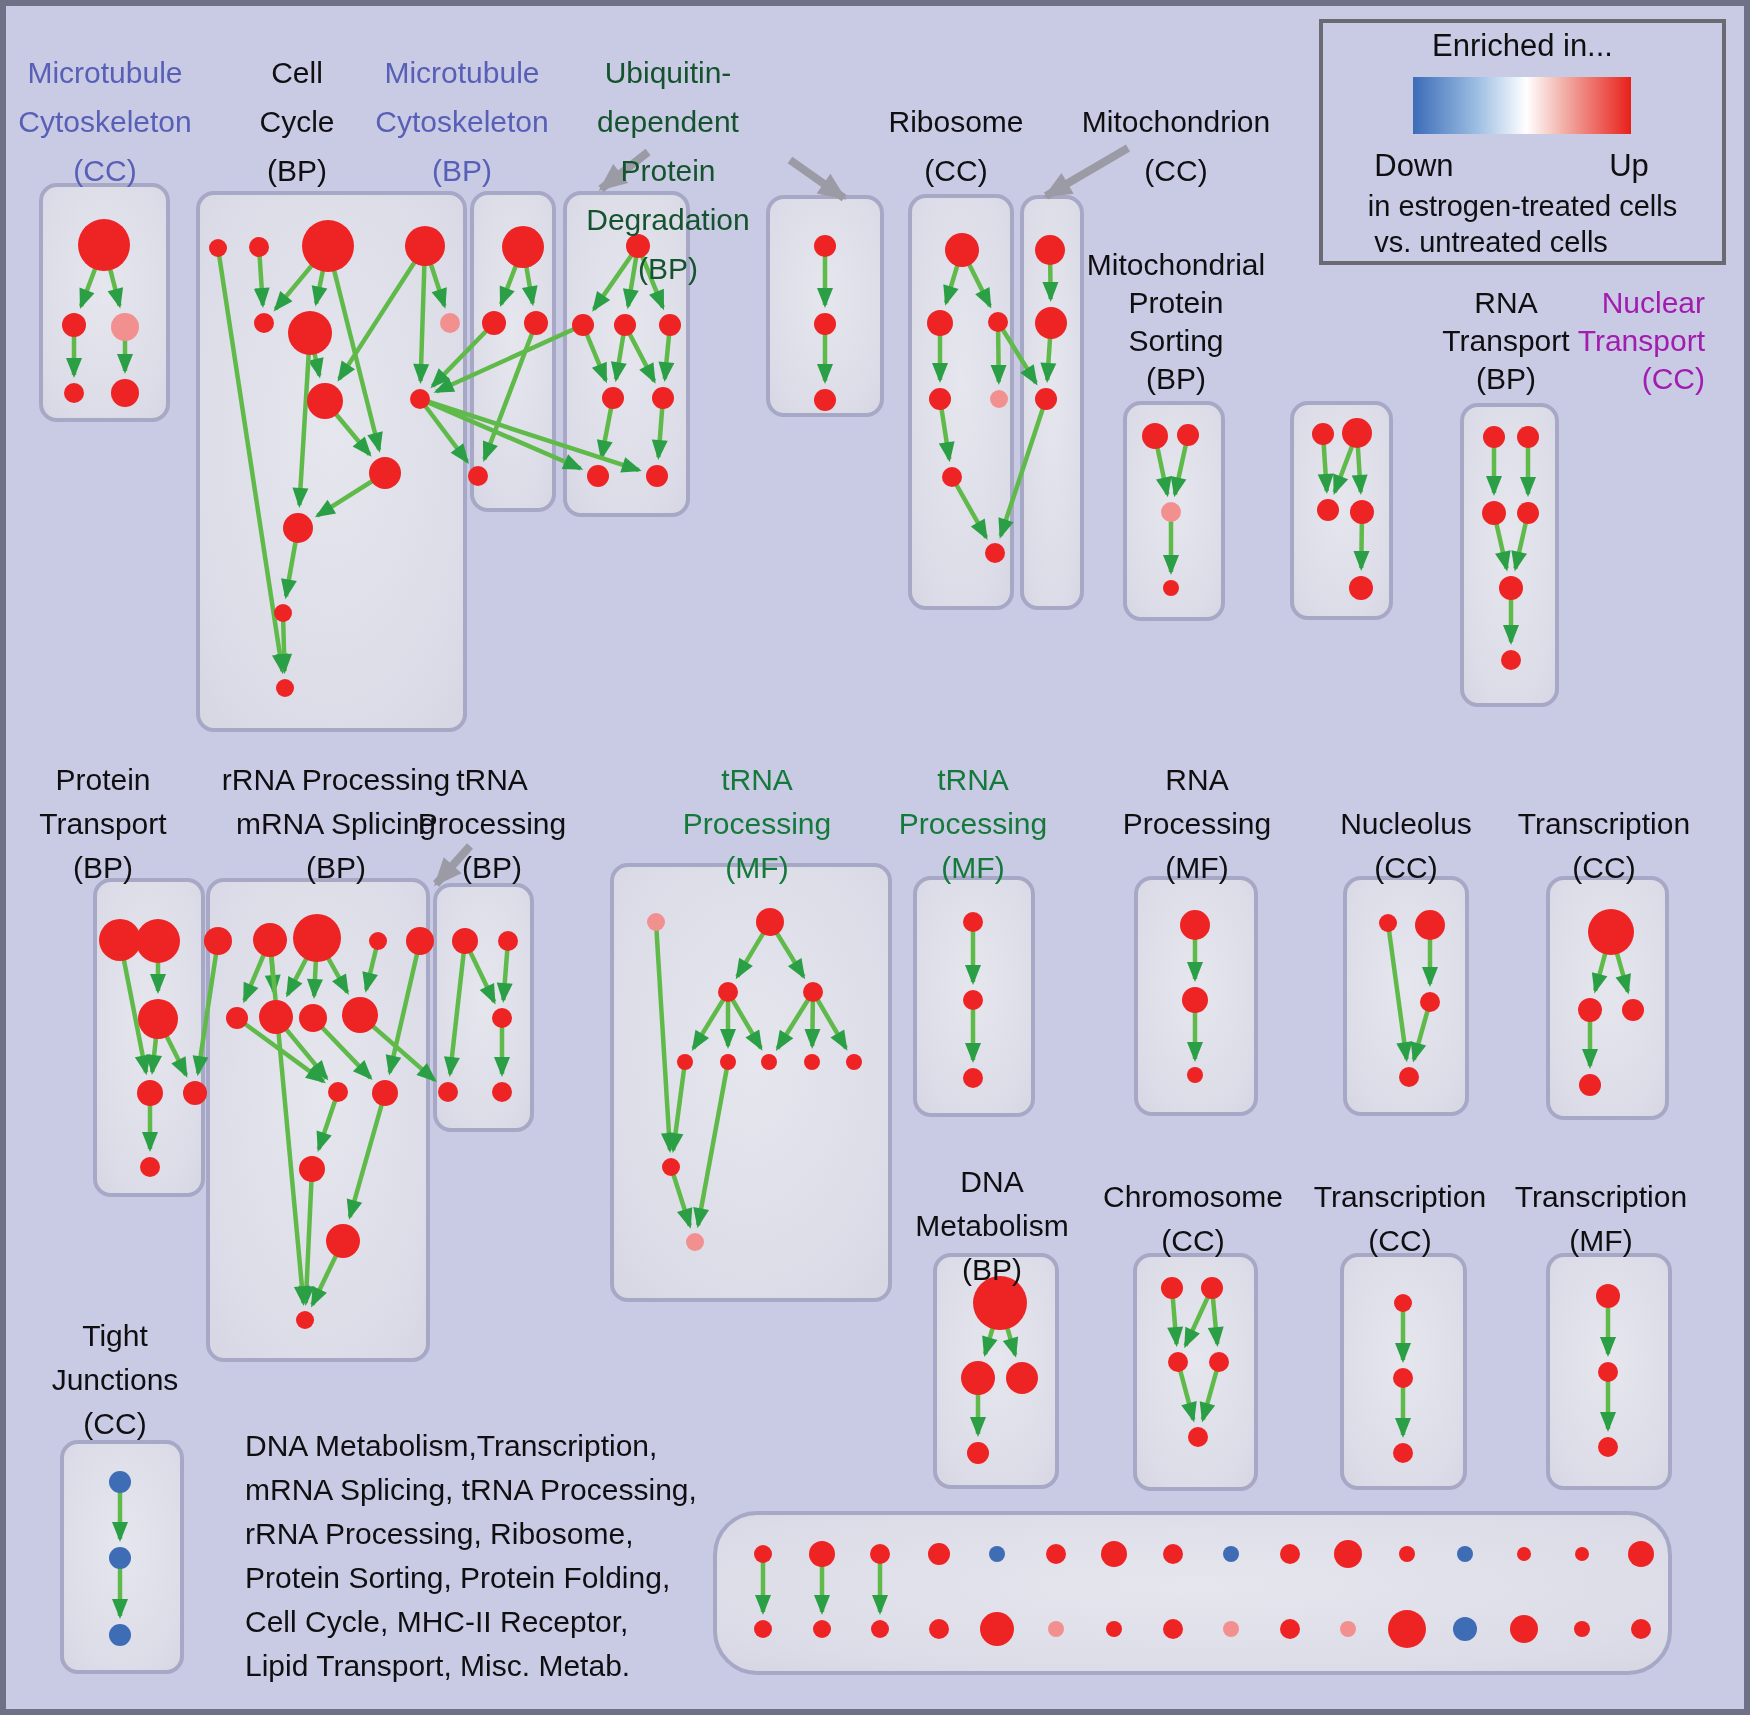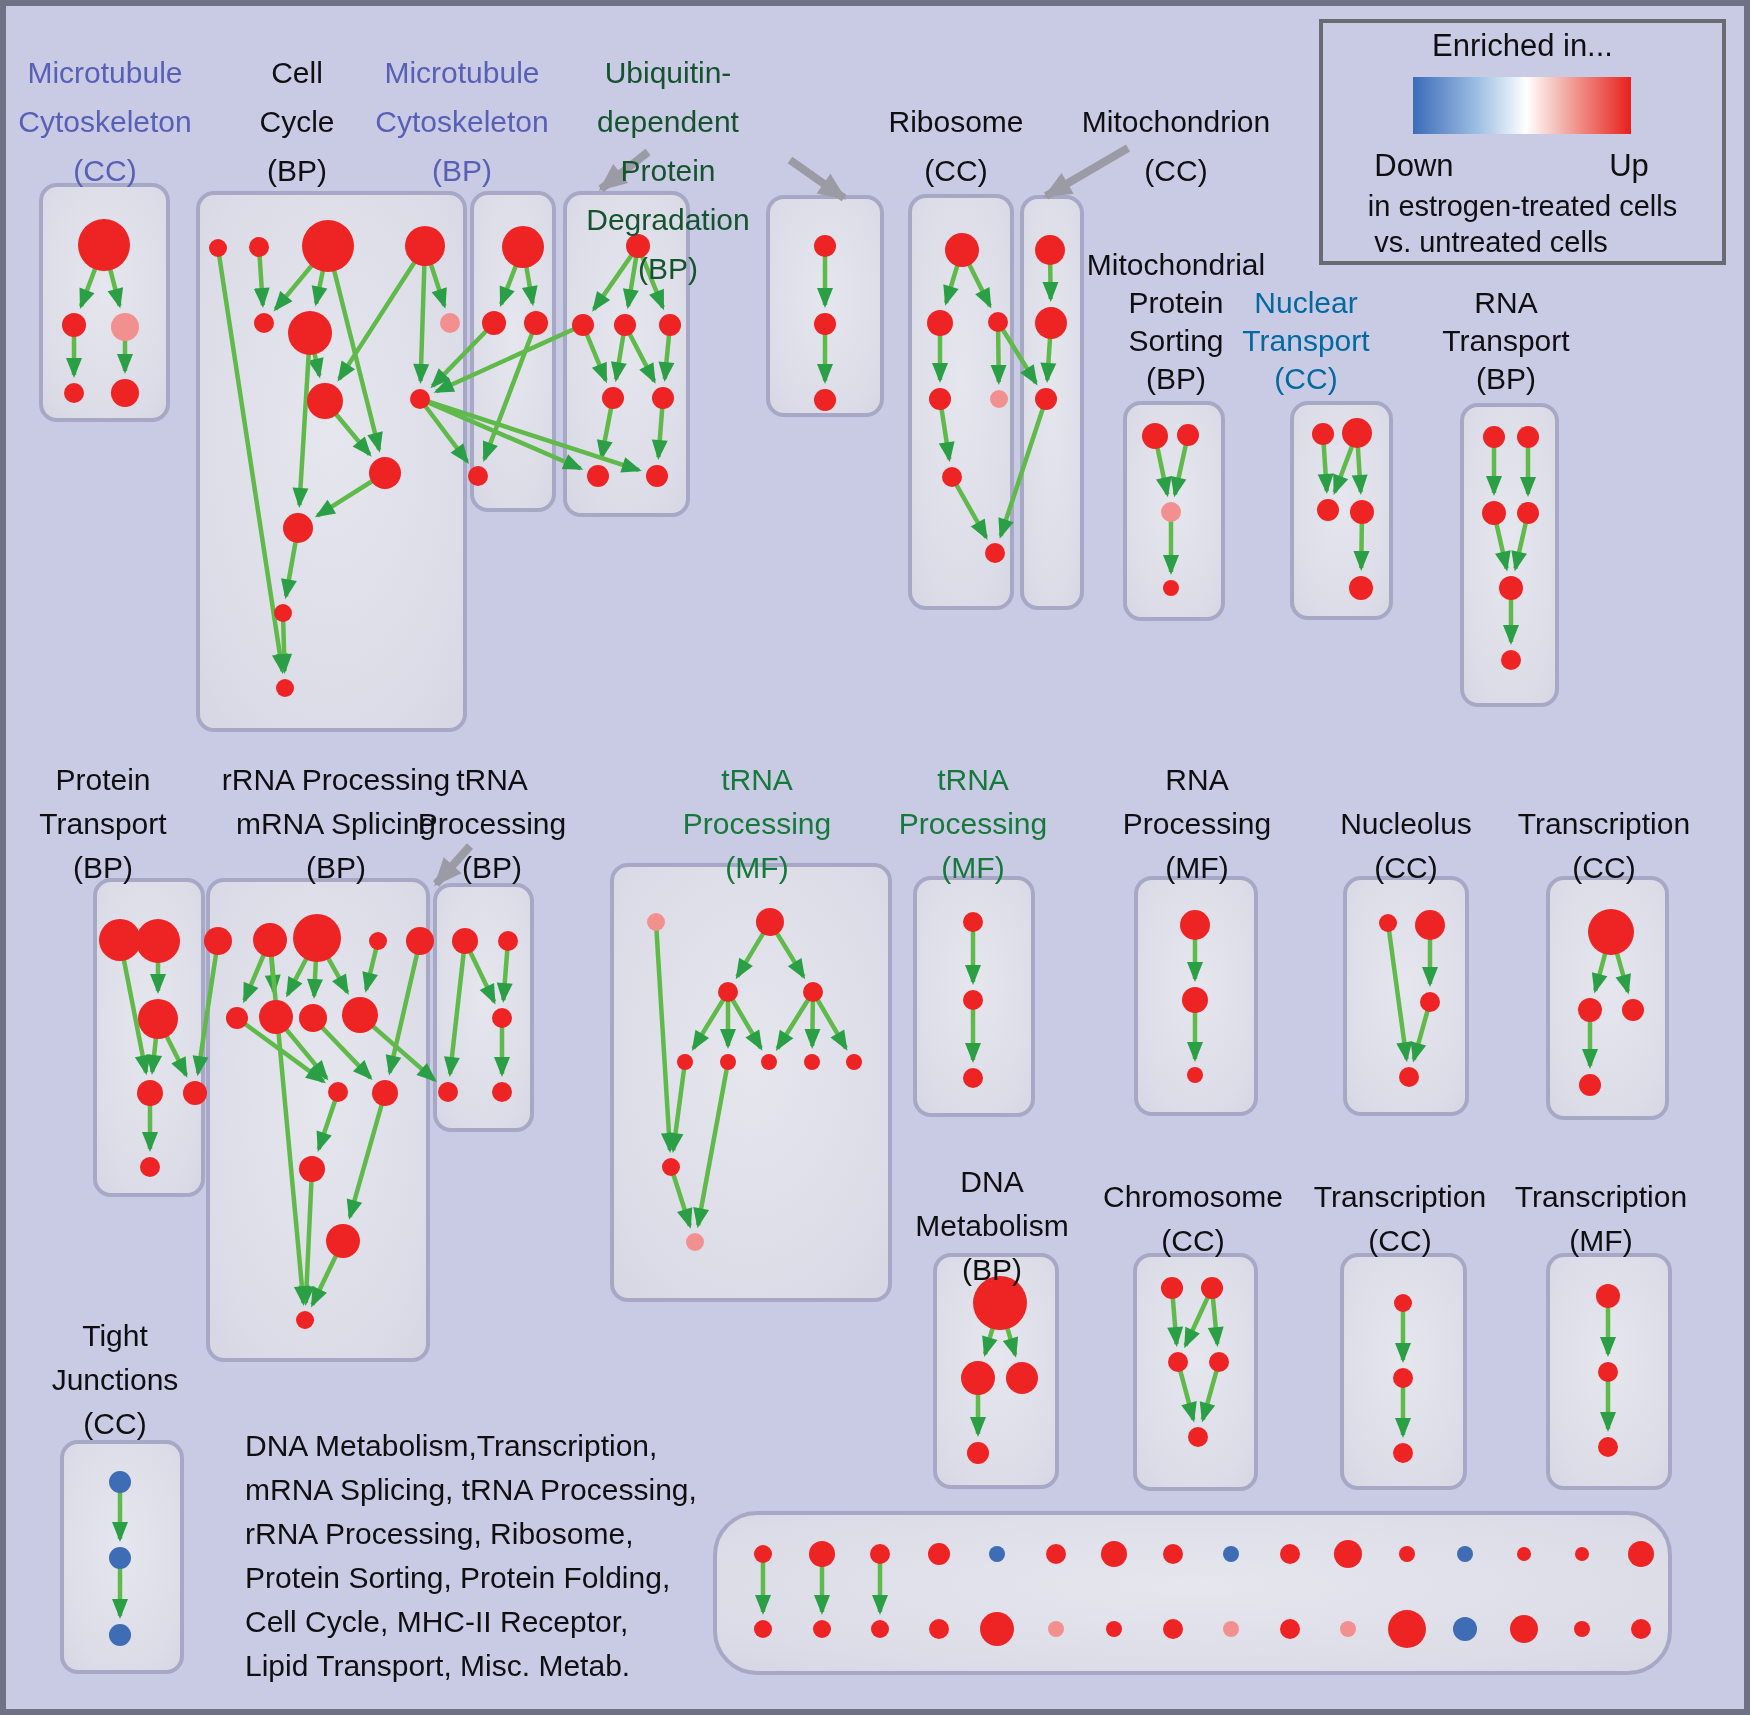--- a/index.html
+++ b/index.html
@@ -382,21 +382,21 @@
       <div class="lbl" style="left: 866px; top: 97px; line-height: 49px; color: rgb(15, 15, 18);">
         <div>Mitochondrion</div>
         <div>(CC)</div>
       </div>
       <div class="lbl" style="left: 866px; top: 246px; line-height: 38px; color: rgb(15, 15, 18);">
         <div>Mitochondrial</div>
         <div>Protein</div>
         <div>Sorting</div>
         <div>(BP)</div>
       </div>
-      <div class="lbl" style="left: 996px; top: 284px; line-height: 38px; color: #0369a1;">
+      <div class="lbl" style="left: 1085px; top: 284px; line-height: 38px; color: #a21caf; text-align: right;">
         <div>Nuclear</div>
         <div>Transport</div>
         <div>(CC)</div>
       </div>
       <div class="lbl" style="left: 1196px; top: 284px; line-height: 38px; color: rgb(15, 15, 18);">
         <div>RNA</div>
         <div>Transport</div>
         <div>(BP)</div>
       </div>
       <div class="lbl" style="left: -207px; top: 758px; line-height: 44px; color: rgb(15, 15, 18);">

